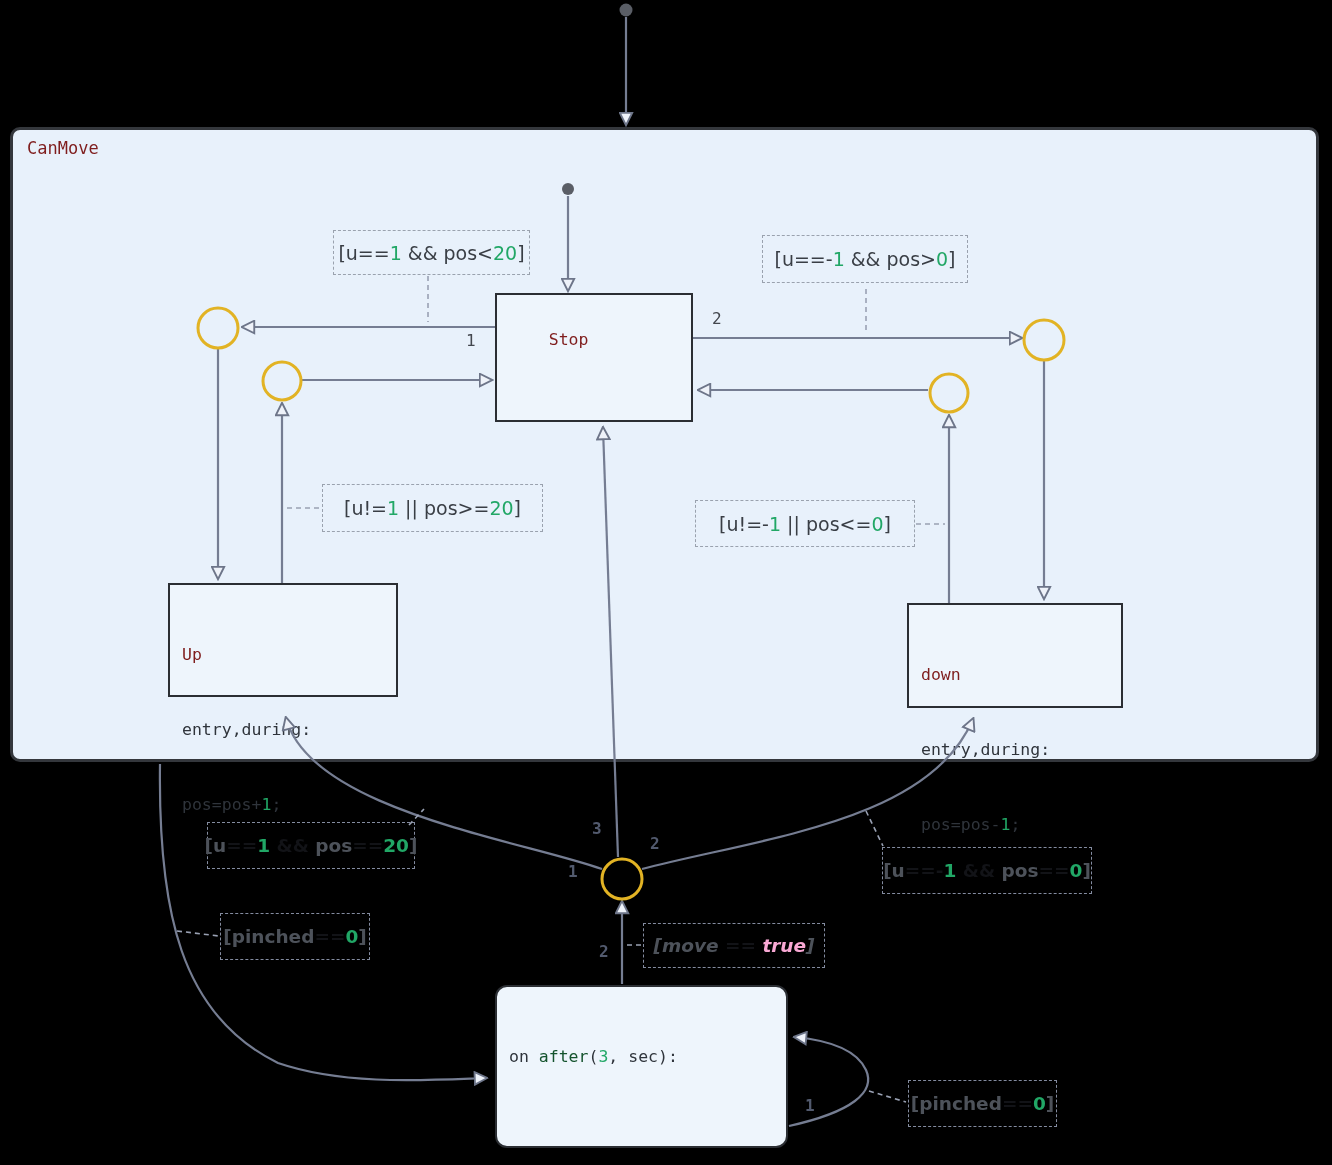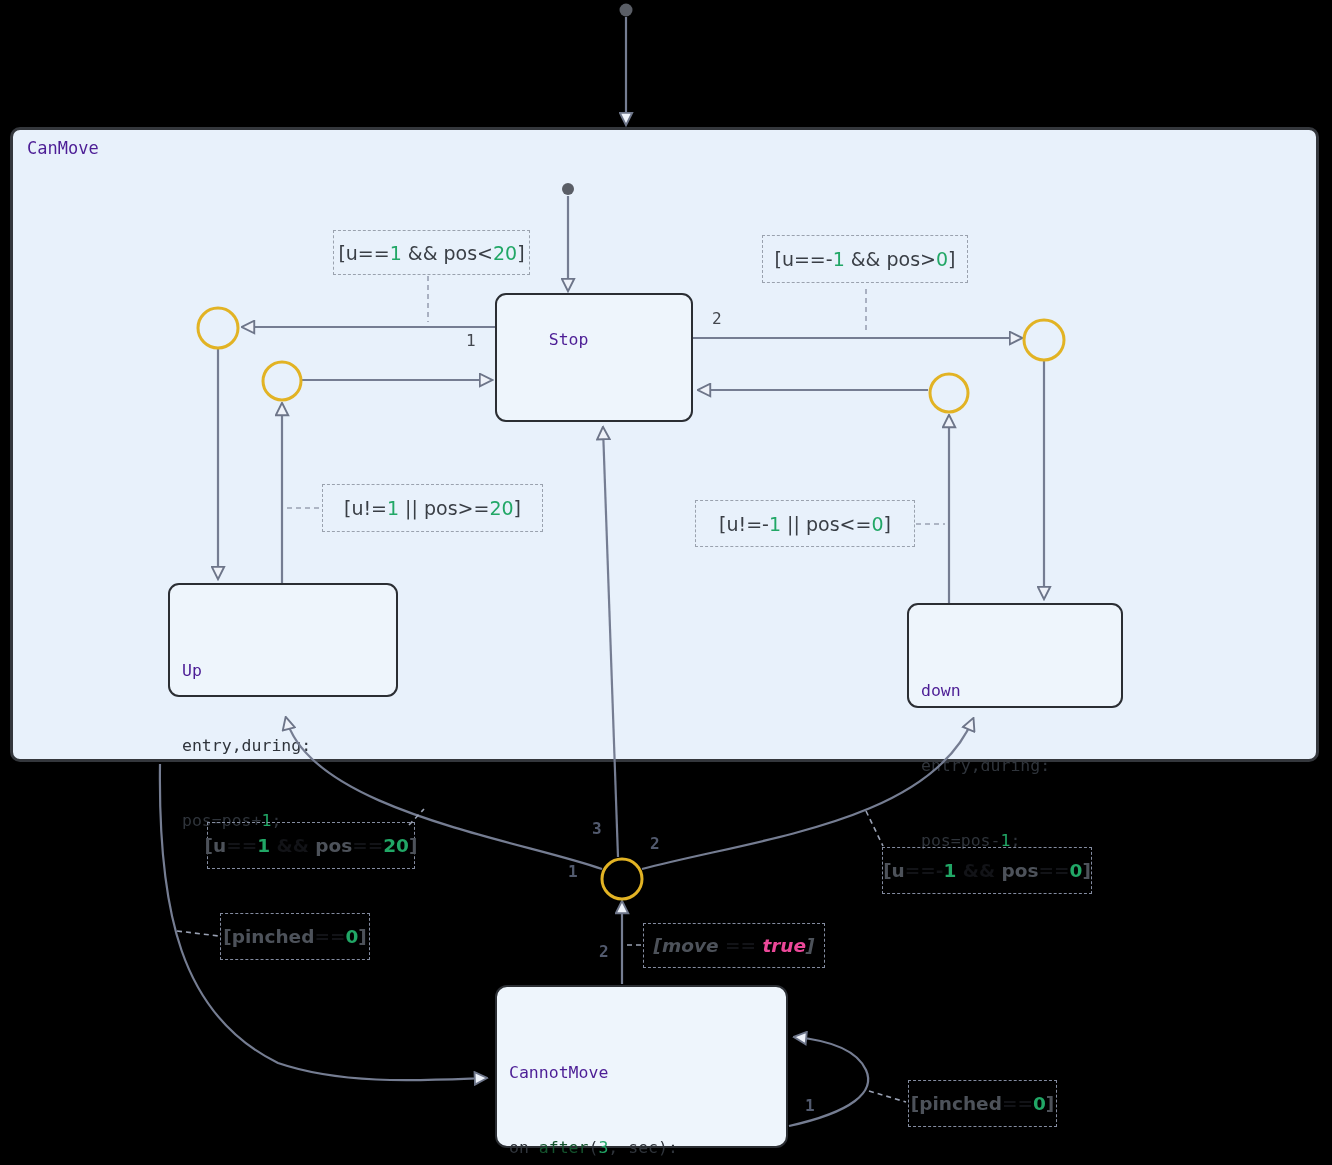--- a/index.html
+++ b/index.html
@@ -1,37 +1,37 @@
 <!DOCTYPE html>
 <html><head>
 <meta charset="utf-8">
 <style>
   html,body{margin:0;padding:0;background:#000;}
   .stage{position:relative;width:1332px;height:1165px;background:#000;overflow:hidden;
          font-family:"DejaVu Sans Mono",monospace;}
   .wires{position:absolute;left:0;top:0;z-index:5;}
   
   .state{position:absolute;box-sizing:border-box;background:#eef5fc;border:2.5px solid #2b2e33;
-         border-radius:11px;z-index:2;padding:7px 12px;font-size:16.5px;line-height:25px;white-space:pre;}
+         border-radius:0;z-index:2;padding:7px 12px;font-size:16.5px;line-height:25px;white-space:pre;}
   .container-state{position:absolute;box-sizing:border-box;background:#e8f1fb;border:3px solid #34373c;
          border-radius:10px;z-index:1;padding:8px 14px;font-size:17px;}
-  .t-title{color:#4c1d95;margin-top:16px;}
+  .t-title{color:#7f1d1d;}
   .t-code{color:#2f343b;font-weight:400;}
   .n-green{color:#21a766;}
   .kw-brown{color:#14532d;}
   
   .cond{position:absolute;box-sizing:border-box;border:1.5px dashed #9aa2ae;z-index:6;
         display:flex;align-items:center;justify-content:center;white-space:pre;
         font-family:"DejaVu Sans",sans-serif;font-size:19px;color:#393e45;}
   .cg{color:#393e45;} .cn{color:#21a766;}
   
   .rt{position:absolute;box-sizing:border-box;border:1.5px dashed #848ca0;z-index:6;
       display:flex;align-items:center;justify-content:center;white-space:pre;
       font-family:"DejaVu Sans",sans-serif;font-size:18.5px;font-weight:700;}
-  .rg{color:#4d525a;} .rh{color:#121317;} .rn{color:#21a766;} .rb{color:#ec4899;}
+  .rg{color:#4d525a;} .rh{color:#121317;} .rn{color:#21a766;} .rb{color:#f9a8d4;}
   
   .tn{position:absolute;z-index:7;font-family:"DejaVu Sans Mono",monospace;font-size:16px;color:#43474e;}
   .tn-out{color:#525a6e;font-weight:700;}
 </style>
 </head>
 <body>
 
 <div class="stage">
 
   <div class="container-state" style="left:10px;top:127px;width:1309px;height:635px;">
@@ -48,21 +48,20 @@
     <div><span class="t-code">pos=pos+</span><span class="t-code n-green">1</span><span class="t-code">;</span></div>
   </div>
 
   <div class="state" style="left:907px;top:603px;width:216px;height:105px;">
     <div class="t-title">down</div>
     <div><span class="t-code">entry,during:</span></div>
     <div><span class="t-code">pos=pos-</span><span class="t-code n-green">1</span><span class="t-code">;</span></div>
   </div>
 
   <div class="state" style="left:495px;top:985px;width:293px;height:163px;border-radius:12px;">
-    <div class="t-title">CannotMove</div>
     <div><span class="t-code">on </span><span class="t-code kw-brown">after</span><span class="t-code">(</span><span class="t-code n-green">3</span><span class="t-code">, sec):</span></div>
     
   </div>
 
   <svg class="wires" width="1332" height="1165" viewBox="0 0 1332 1165">
     <defs>
       <marker id="arr" viewBox="0 0 12 12" refX="10" refY="6" markerWidth="15" markerHeight="15" markerUnits="userSpaceOnUse" orient="auto">
         <path d="M1,1 L11,6 L1,11 Z" fill="#eef2f9" stroke="#6d7589" stroke-width="1.5"></path>
       </marker>
     </defs>

